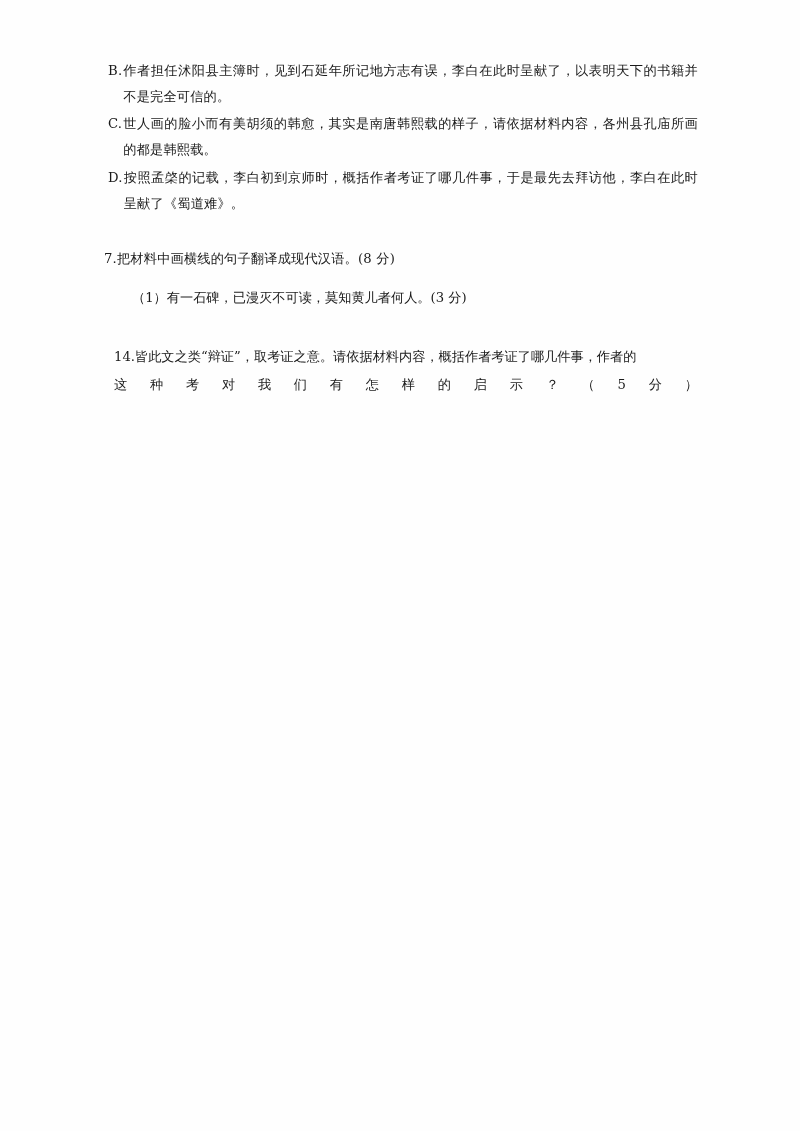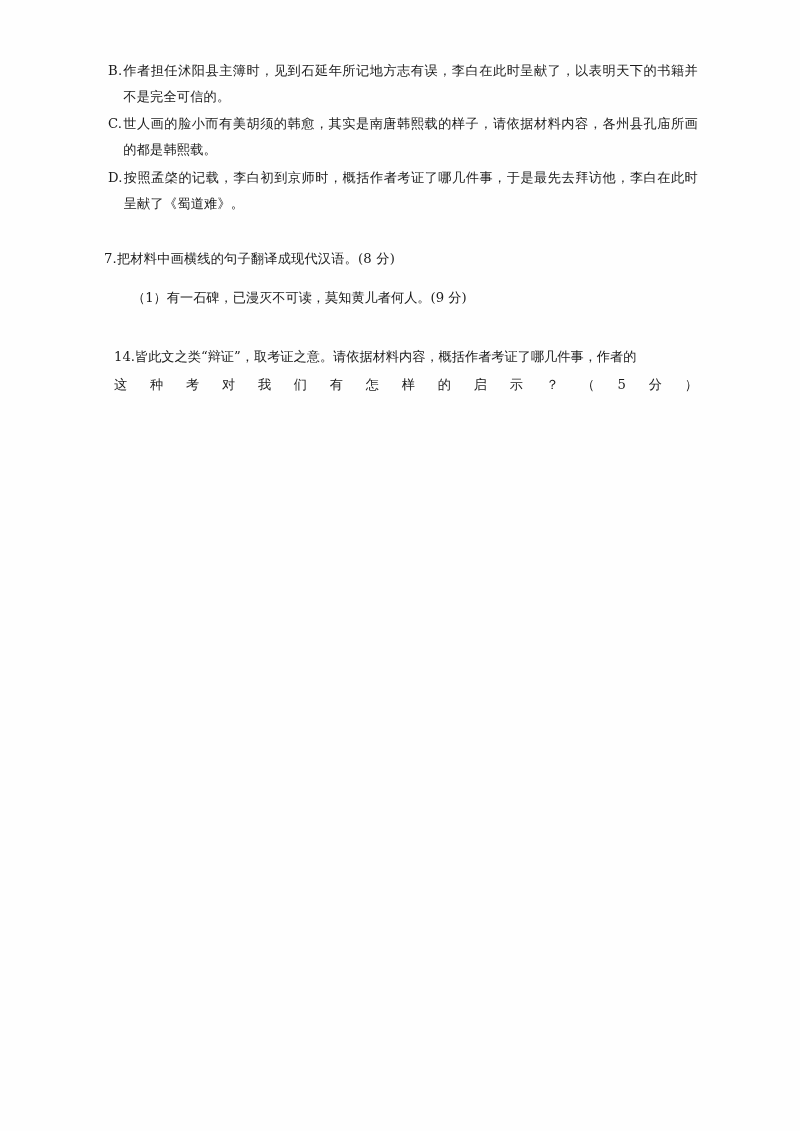--- a/index.html
+++ b/index.html
@@ -105,21 +105,21 @@
 
     <div class="opt">
       <span class="marker">D.</span>
       <span class="body">按照孟棨的记载，李白初到京师时，概括作者考证了哪几件事，于是最先去拜访他，李白在此时呈献了《蜀道难》。</span>
     </div>
 
     <div class="qblock q13">
       <span>7.</span><span>把材料中画横线的句子翻译成现代汉语。(8 分)</span>
     </div>
 
-    <div class="sub">（1）有一石碑，已漫灭不可读，莫知黄儿者何人。(9 分)</div>
+    <div class="sub">（1）有一石碑，已漫灭不可读，莫知黄儿者何人。(3 分)</div>
 
     <div class="q14">
       <span>14.</span><span>皆此文之类“辩证”，取考证之意。请依据材料内容，概括作者考证了哪几件事，作者的</span>
       <div class="line2">
         <span>这</span>
         <span>种</span>
         <span>考</span>
         <span>对</span>
         <span>我</span>
         <span>们</span>

